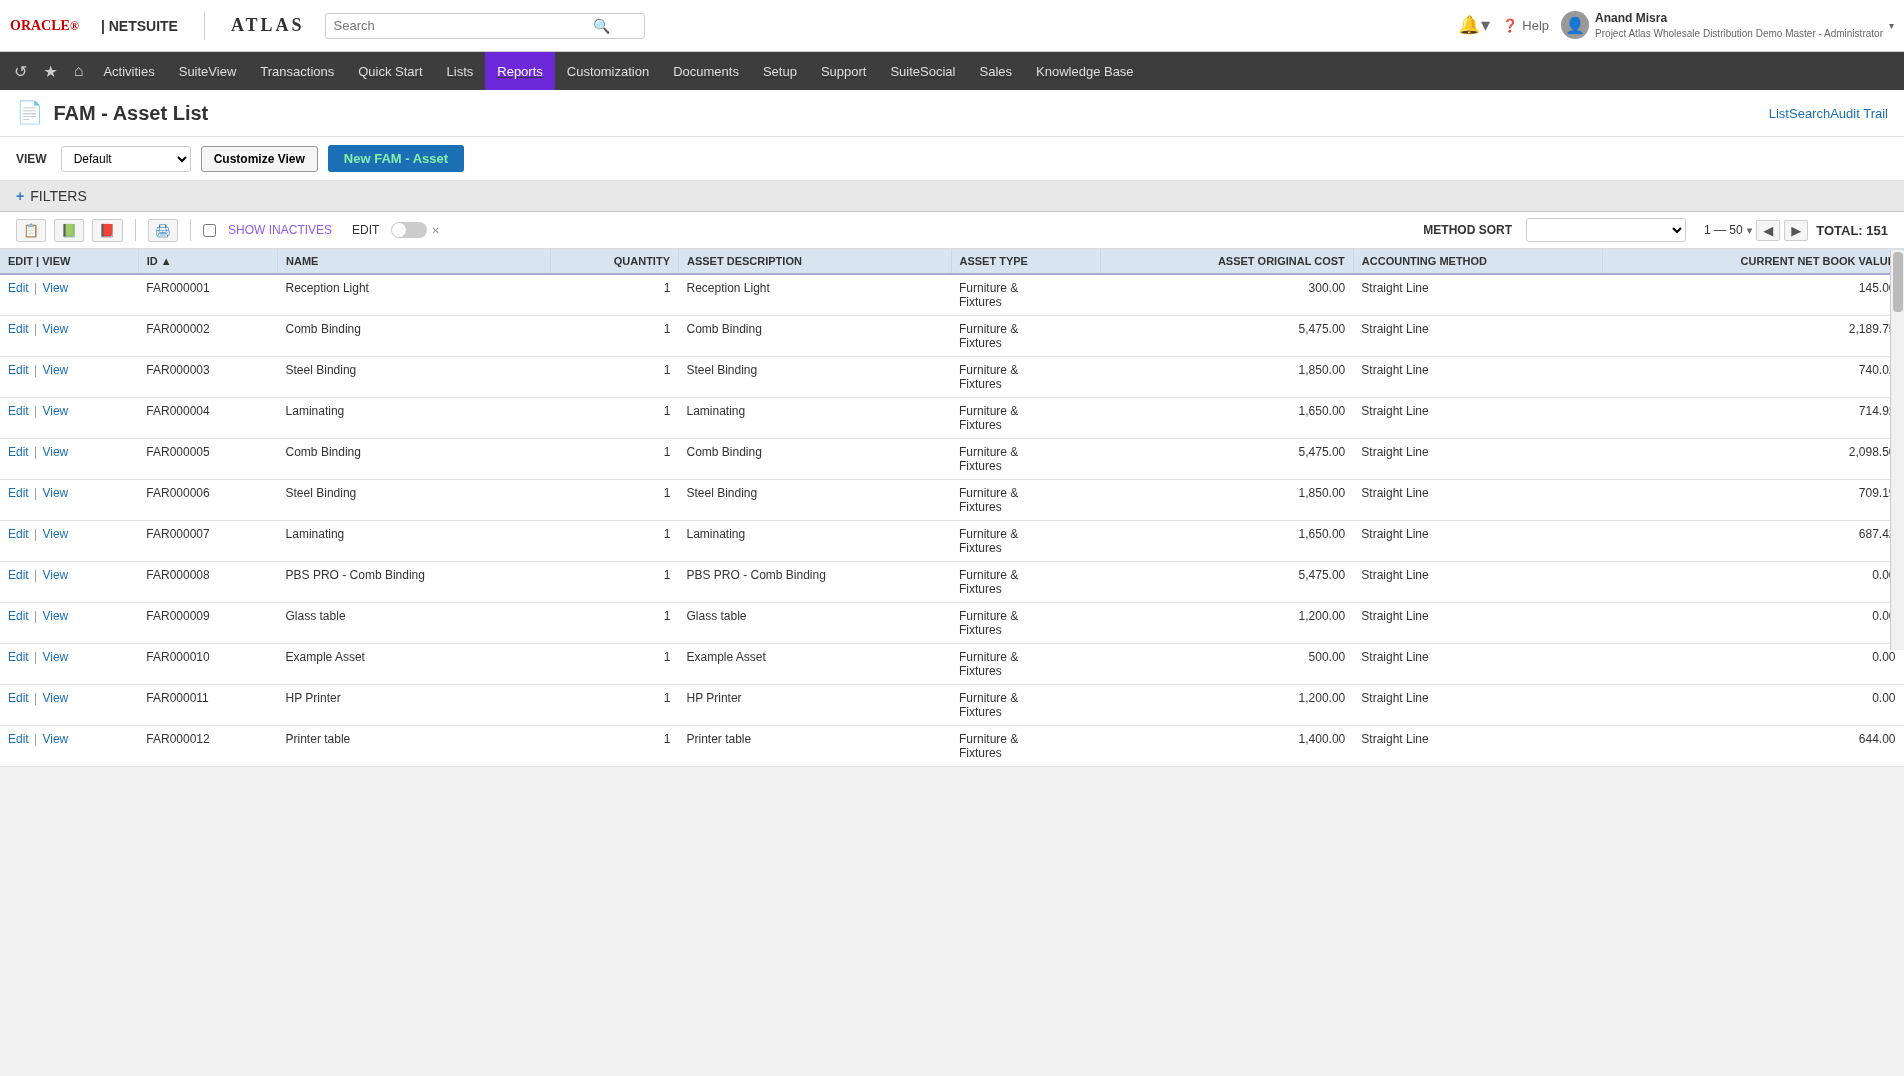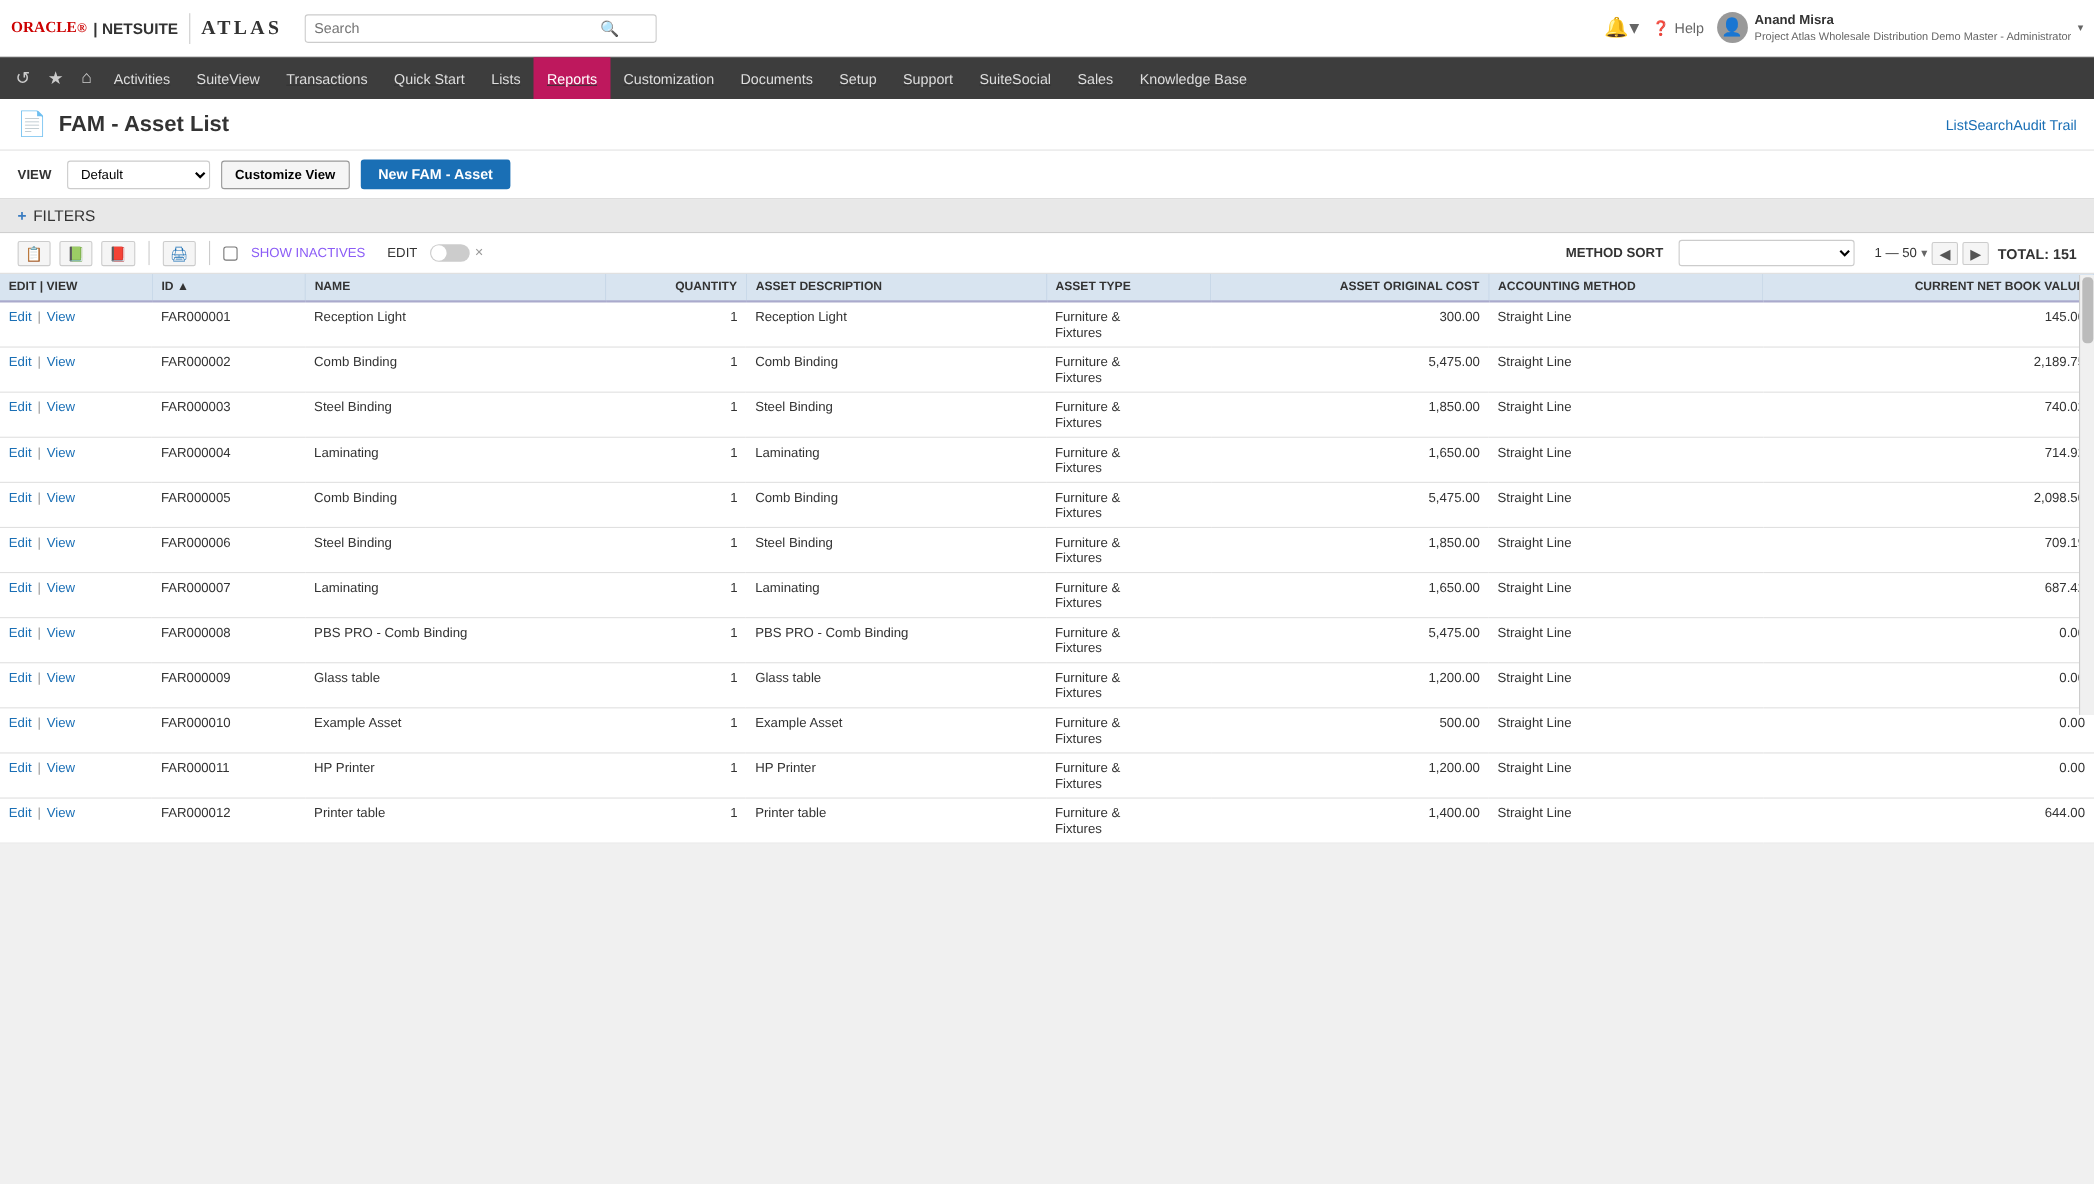--- a/index.html
+++ b/index.html
@@ -3,21 +3,21 @@
   <meta charset="utf-8">
   <style>
     * { box-sizing: border-box; margin: 0; padding: 0; }
     body { font-family: Arial, sans-serif; font-size: 12px; background: #f0f0f0; color: #333; }
 
     
     #topbar {
       display: flex; align-items: center; background: #fff;
       border-bottom: 1px solid #ccc; padding: 0 10px; height: 52px; gap: 10px;
     }
-    #logo-area { display: flex; align-items: center; gap: 6px; }
+    #logo-area { display: flex; align-items: center; gap: 22px; }
     #oracle-logo { color: #c00; font-weight: bold; font-size: 15px; font-family: serif; }
     #divider-logo { border-left: 1px solid #ccc; height: 28px; margin: 0 4px; }
     #atlas-logo { font-size: 18px; font-weight: bold; letter-spacing: 3px; color: #333; font-family: 'Georgia', serif; }
     #search-bar {
       display: flex; align-items: center; border: 1px solid #ccc; border-radius: 3px;
       padding: 4px 8px; flex: 0 0 320px; background: #fff; margin-left: 10px;
     }
     #search-bar input { border: none; outline: none; font-size: 13px; width: 260px; }
     #search-bar .search-icon { color: #666; font-size: 14px; }
     #topbar-right { display: flex; align-items: center; margin-left: auto; gap: 12px; }
@@ -31,21 +31,21 @@
 
     
     #navbar {
       background: #3d3d3d; display: flex; align-items: center; height: 38px; padding: 0 6px;
     }
     #navbar .nav-icon { color: #ccc; font-size: 16px; padding: 0 8px; cursor: pointer; }
     #navbar .nav-item {
       color: #ddd; font-size: 13px; padding: 0 12px; height: 38px; display: flex; align-items: center;
       cursor: pointer; white-space: nowrap;
     }
-    #navbar .nav-item.active { background: #be185d; color: #fff; }
+    #navbar .nav-item.active { background: #6d28d9; color: #fff; }
 
     
     #page-header {
       background: #fff; border-bottom: 1px solid #ddd; padding: 10px 16px;
       display: flex; align-items: center;
     }
     #page-icon { font-size: 22px; color: #3a7cc1; margin-right: 10px; }
     #page-title { font-size: 20px; font-weight: bold; color: #333; flex: 1; }
     #page-actions { display: flex; align-items: center; }
     #page-actions a { color: #1a6fb5; font-size: 13px; text-decoration: none; cursor: pointer; }
@@ -58,21 +58,21 @@
     #view-label { font-size: 12px; font-weight: bold; color: #333; margin-right: 4px; }
     #view-select {
       border: 1px solid #ccc; border-radius: 3px; padding: 4px 8px; font-size: 12px;
       background: #fff; width: 130px; cursor: pointer;
     }
     #customize-btn {
       border: 1px solid #999; border-radius: 3px; padding: 5px 12px; background: #f5f5f5;
       font-size: 12px; cursor: pointer; font-weight: bold;
     }
     #new-asset-btn {
-      background: #1a6fb5; color: #ffffff; border: none; border-radius: 3px;
+      background: #1a6fb5; color: #86efac; border: none; border-radius: 3px;
       padding: 6px 16px; font-size: 13px; font-weight: bold; cursor: pointer;
     }
 
     
     #filters-bar {
       background: #e8e8e8; padding: 7px 16px; display: flex; align-items: center;
       border-bottom: 1px solid #ccc;
     }
     #filters-bar .filter-icon { color: #3a7cc1; margin-right: 6px; font-size: 14px; font-weight: bold; }
     #filters-label { font-size: 14px; font-weight: normal; color: #333; text-transform: uppercase; }

